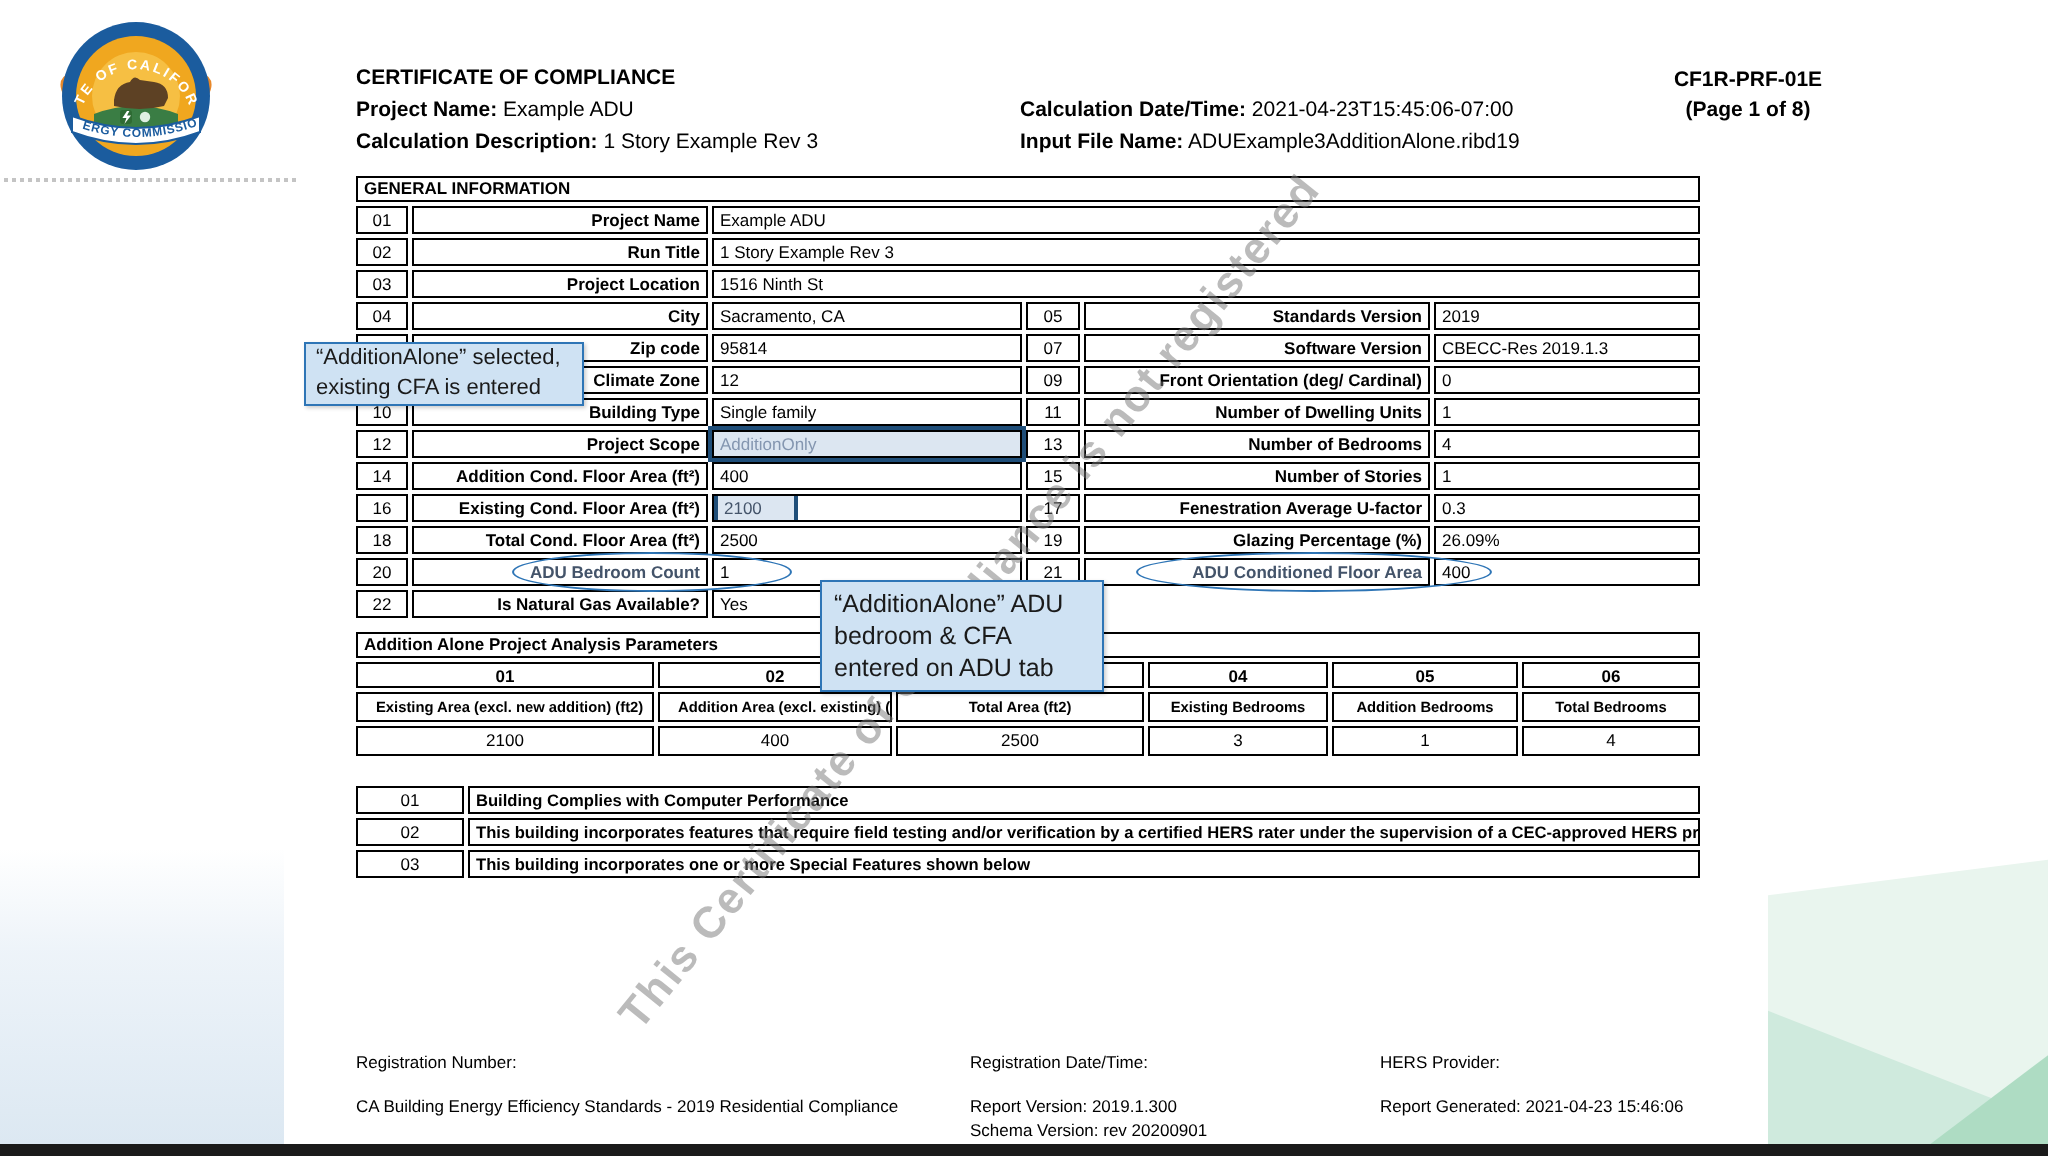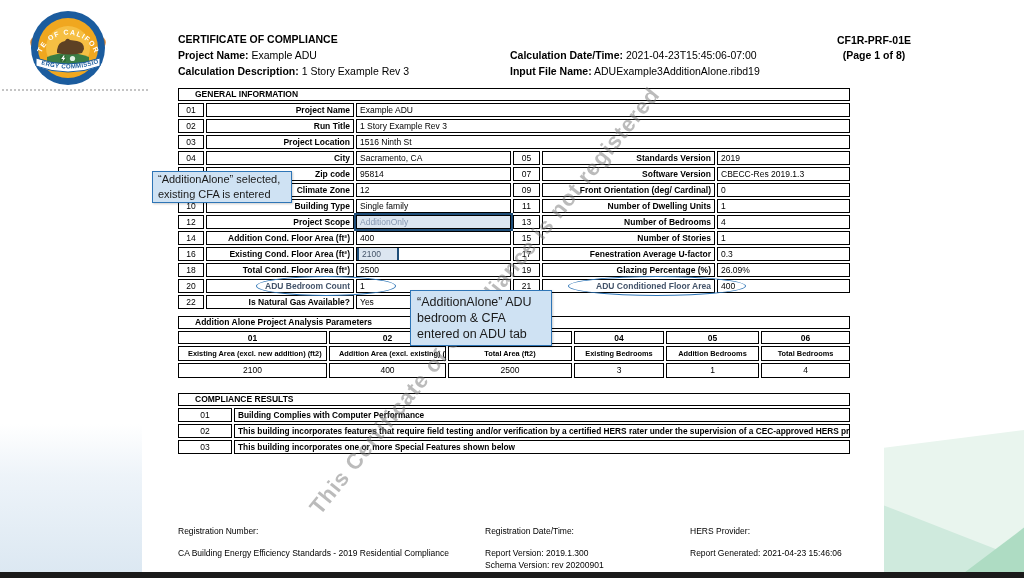--- a/index.html
+++ b/index.html
@@ -22,21 +22,21 @@
   #doc-title{left:178px;top:33px;font-weight:bold}
   #proj-line{left:178px;top:49px}
   #desc-line{left:178px;top:65px}
   #dt-line{left:510px;top:49px}
   #file-line{left:510px;top:65px}
   #form-block{left:815px;top:33px;width:118px;text-align:center;font-weight:bold}
   #form-block div{line-height:15px}
 
   
   .tbl{position:absolute;width:672px;display:flex;flex-direction:column;gap:2px;z-index:1}
-  .sec-header{height:13px;border:1px solid #000;font-size:8.5px;font-weight:bold;line-height:11px;padding:0 16px;background:#fff}
+  .sec-header{height:13px;border:1px solid #000;font-size:8.5px;font-weight:bold;line-height:11px;padding:0 3px;background:#fff}
   .trow{display:flex;gap:2px;position:relative}
   .cell{border:1px solid #000;background:#fff;font-size:8.5px;line-height:12px;padding:0 3px;overflow:hidden;white-space:nowrap;height:14px}
   .num{text-align:center;padding:0 1px}
   .lbl{text-align:right;font-weight:bold}
   .flex1{flex:1}
 
   
   #gi-table{left:178px;top:88px}
   .w-num{width:26px}.w-lbl-l{width:148px}.w-val-l{width:155px}
   .w-num-r{width:27px}.w-lbl-r{width:173px}
@@ -263,21 +263,20 @@
       <div class="cell an-val c0">2100</div>
       <div class="cell an-val c1">400</div>
       <div class="cell an-val c2">2500</div>
       <div class="cell an-val c3">3</div>
       <div class="cell an-val c4">1</div>
       <div class="cell an-val c5">4</div>
     </div>
 </div>
 
 <div id="cr-table" class="tbl">
-  <div class="sec-header">COMPLIANCE RESULTS</div>
   <div id="cr-rows" style="display:flex;flex-direction:column;gap:2px">
       <div class="trow">
         <div class="cell cr-num">01</div>
         <div class="cell cr-txt flex1">Building Complies with Computer Performance</div>
       </div>
       <div class="trow">
         <div class="cell cr-num">02</div>
         <div class="cell cr-txt flex1">This building incorporates features that require field testing and/or verification by a certified HERS rater under the supervision of a CEC-approved HERS provider.</div>
       </div>
       <div class="trow">

